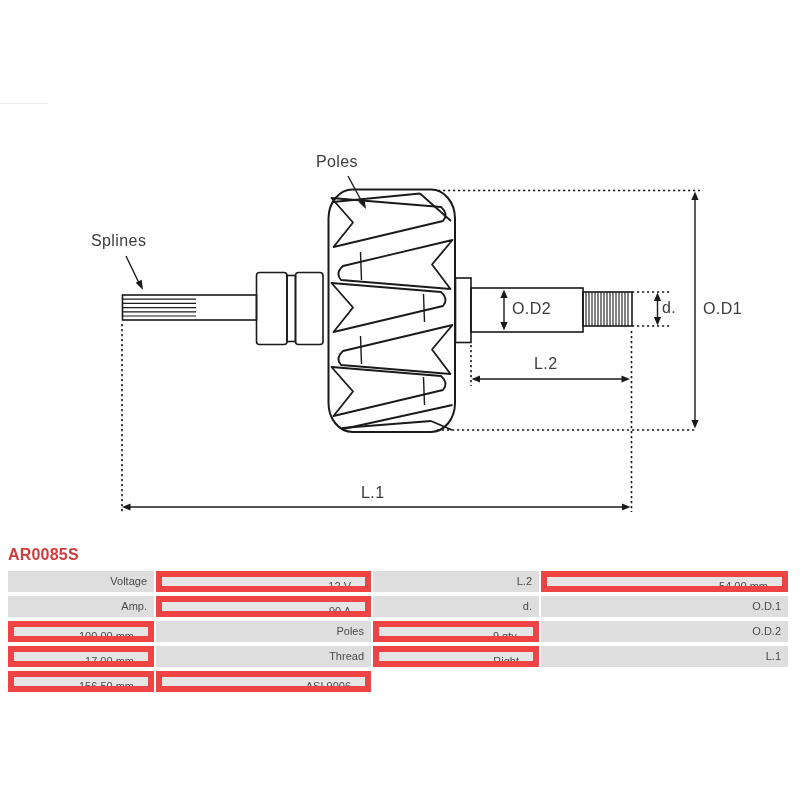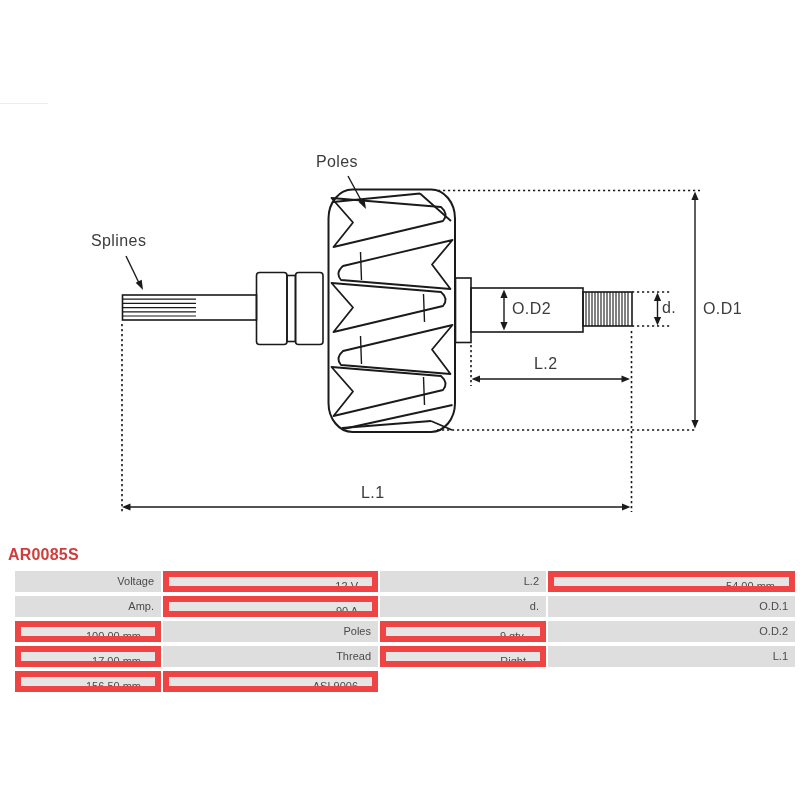--- a/index.html
+++ b/index.html
@@ -2,21 +2,21 @@
 <html><head>
 <meta charset="utf-8">
 <style>
   html,body{margin:0;padding:0;background:#fff;}
   body{width:800px;height:800px;position:relative;font-family:"Liberation Sans",sans-serif;overflow:hidden;}
   .stage{position:absolute;inset:0;}
   .artifact{position:absolute;left:0;top:103px;width:48px;height:1px;background:#ececec;}
   svg.drawing{position:absolute;left:0;top:0;}
   .dlabel{position:absolute;color:#3c3c3c;font-size:16px;letter-spacing:.4px;white-space:nowrap;}
   .part-number{position:absolute;left:8px;top:546px;font-size:16px;font-weight:600;color:#d23b3b;letter-spacing:.2px;}
-  .spec-table{position:absolute;left:15px;top:571px;display:grid;grid-template-columns:146px 215px 166px 247px;column-gap:2px;row-gap:4px;}
+  .spec-table{position:absolute;left:8px;top:571px;display:grid;grid-template-columns:146px 215px 166px 247px;column-gap:2px;row-gap:4px;}
   .cell{height:21px;line-height:21px;font-size:11px;color:#4a4a4a;text-align:right;box-sizing:border-box;white-space:nowrap;overflow:hidden;}
   .cell.lbl{background:#dedede;padding-right:7px;}
   .cell.val{background:#e5e5e5;border:6px solid #ef4444;padding-right:14px;line-height:19px;}
 </style>
 </head>
 <body>
 
 <div class="stage">
 
   <div class="artifact"></div>

